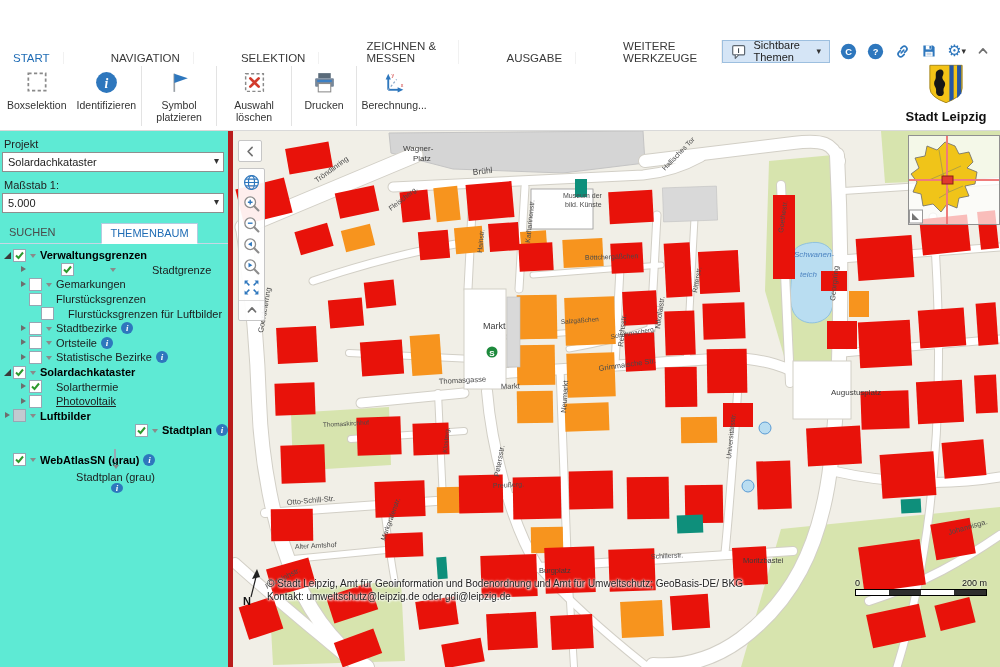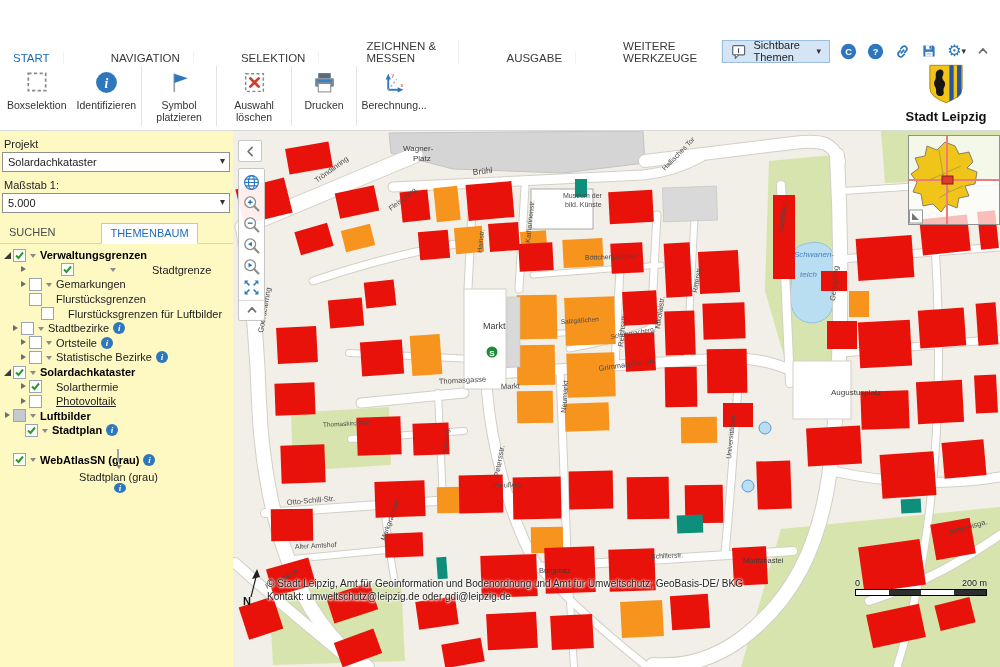--- a/index.html
+++ b/index.html
@@ -20,22 +20,22 @@
   
   .rcontent{position:absolute;top:64px;left:0;right:0;height:66px;background:#fff;
             border-bottom:1px solid #d9d9d9;display:flex;align-items:flex-start;padding-left:2px;}
   .rtool{display:flex;flex-direction:column;align-items:center;min-width:54px;max-width:64px;
          padding:3px 5px 0;font-size:10.5px;line-height:12px;text-align:center;color:#333;height:63px;}
   .rtool .ric{height:30px;display:flex;align-items:center;justify-content:center;margin-bottom:2px;}
   .rsep{width:1px;background:#e3e3e3;height:60px;margin-top:2px;}
   .brand{position:absolute;top:64px;right:10px;width:88px;text-align:center;}
   .brand-name{font-size:13px;font-weight:bold;color:#111;margin-top:1px;}
   
-  .sidebar{position:absolute;top:131px;left:0;width:235px;bottom:0;background:#fef9c3;font-size:11px;
-           border-right:1px solid #b91c1c;box-sizing:border-box;}
+  .sidebar{position:absolute;top:131px;left:0;width:235px;bottom:0;background:#5eead4;font-size:11px;
+           border-right:7px solid #b91c1c;box-sizing:border-box;}
   .sb-label{margin:7px 0 2px 4px;color:#222;}
   .sb-select{position:relative;margin:0 4px 0 2px;border:1px solid #8f8f8f;height:18px;display:flex;
              align-items:center;padding:0 16px 0 5px;background:#fff;color:#222;}
   .sb-select::after{content:"▾";position:absolute;right:4px;top:2px;font-size:10px;color:#333;}
   .sb-tabs{display:flex;margin-top:10px;border-bottom:1px solid #c8d6e4;height:20px;padding-left:1px;gap:38px;}
   .stab{padding:3px 8px 2px;color:#4a4a4a;}
   .stab.active{border:1px solid #b3cbe0;border-bottom:1px solid #fff;margin-bottom:-1px;background:#fff;
                color:var(--tab-active);}
   .tree{margin-top:4px;}
   .trow{display:flex;align-items:center;height:14.6px;white-space:nowrap;}
@@ -276,21 +276,21 @@
           <span class="cb"></span>
           <span class="cv"></span>
           <span class="tlabel">Flurstücksgrenzen</span>
         </div>
         <div class="trow" style="padding-left: 30px;">
           <span class="exp "></span>
           <span class="cb"></span>
           <span class="cv"></span>
           <span class="tlabel">Flurstücksgrenzen für Luftbilder</span>
         </div>
-        <div class="trow" style="padding-left: 10px;">
+        <div class="trow" style="padding-left: 18px;">
           <span class="exp c"></span>
           <span class="cb"></span>
           <span class="cv on"></span>
           <span class="tlabel">Stadtbezirke</span>
           <span class="info">i</span>
         </div>
         <div class="trow" style="padding-left: 18px;">
           <span class="exp c"></span>
           <span class="cb"></span>
           <span class="cv on"></span>
@@ -329,21 +329,21 @@
           <span class="cb"></span>
           <span class="cv"></span>
           <span class="tlabel">Photovoltaik</span>
         </div>
         <div class="trow" style="padding-left: 2px;">
           <span class="exp c"></span>
           <span class="cb ind"></span>
           <span class="cv on"></span>
           <span class="tlabel b">Luftbilder</span>
         </div>
-        <div class="trow" style="padding-left: 14px;">
+        <div class="trow" style="padding-left: 14px; justify-content: flex-end;">
           <span class="exp "></span>
           <span class="cb">
             <svg width="11" height="11" viewBox="0 0 11 11">
               <path d="M2,5.5 L4.5,8 L9,2.5" stroke="#2d9a2d" stroke-width="2" fill="none"></path>
             </svg>
           </span>
           <span class="cv on"></span>
           <span class="tlabel b">Stadtplan</span>
           <span class="info">i</span>
         </div>

